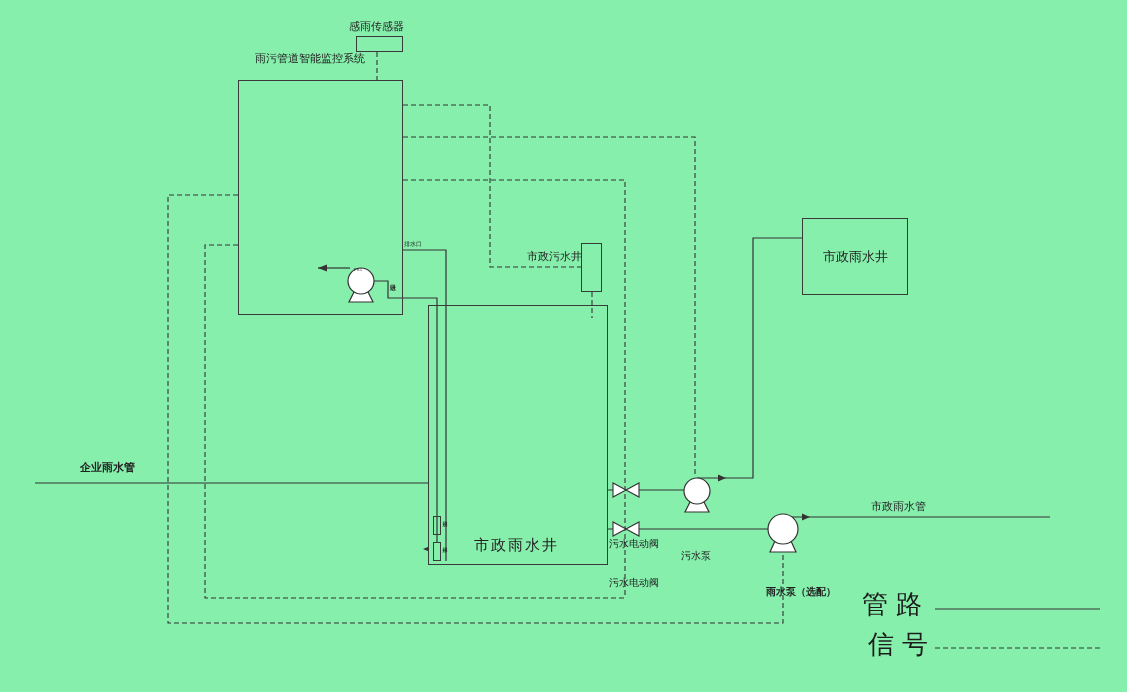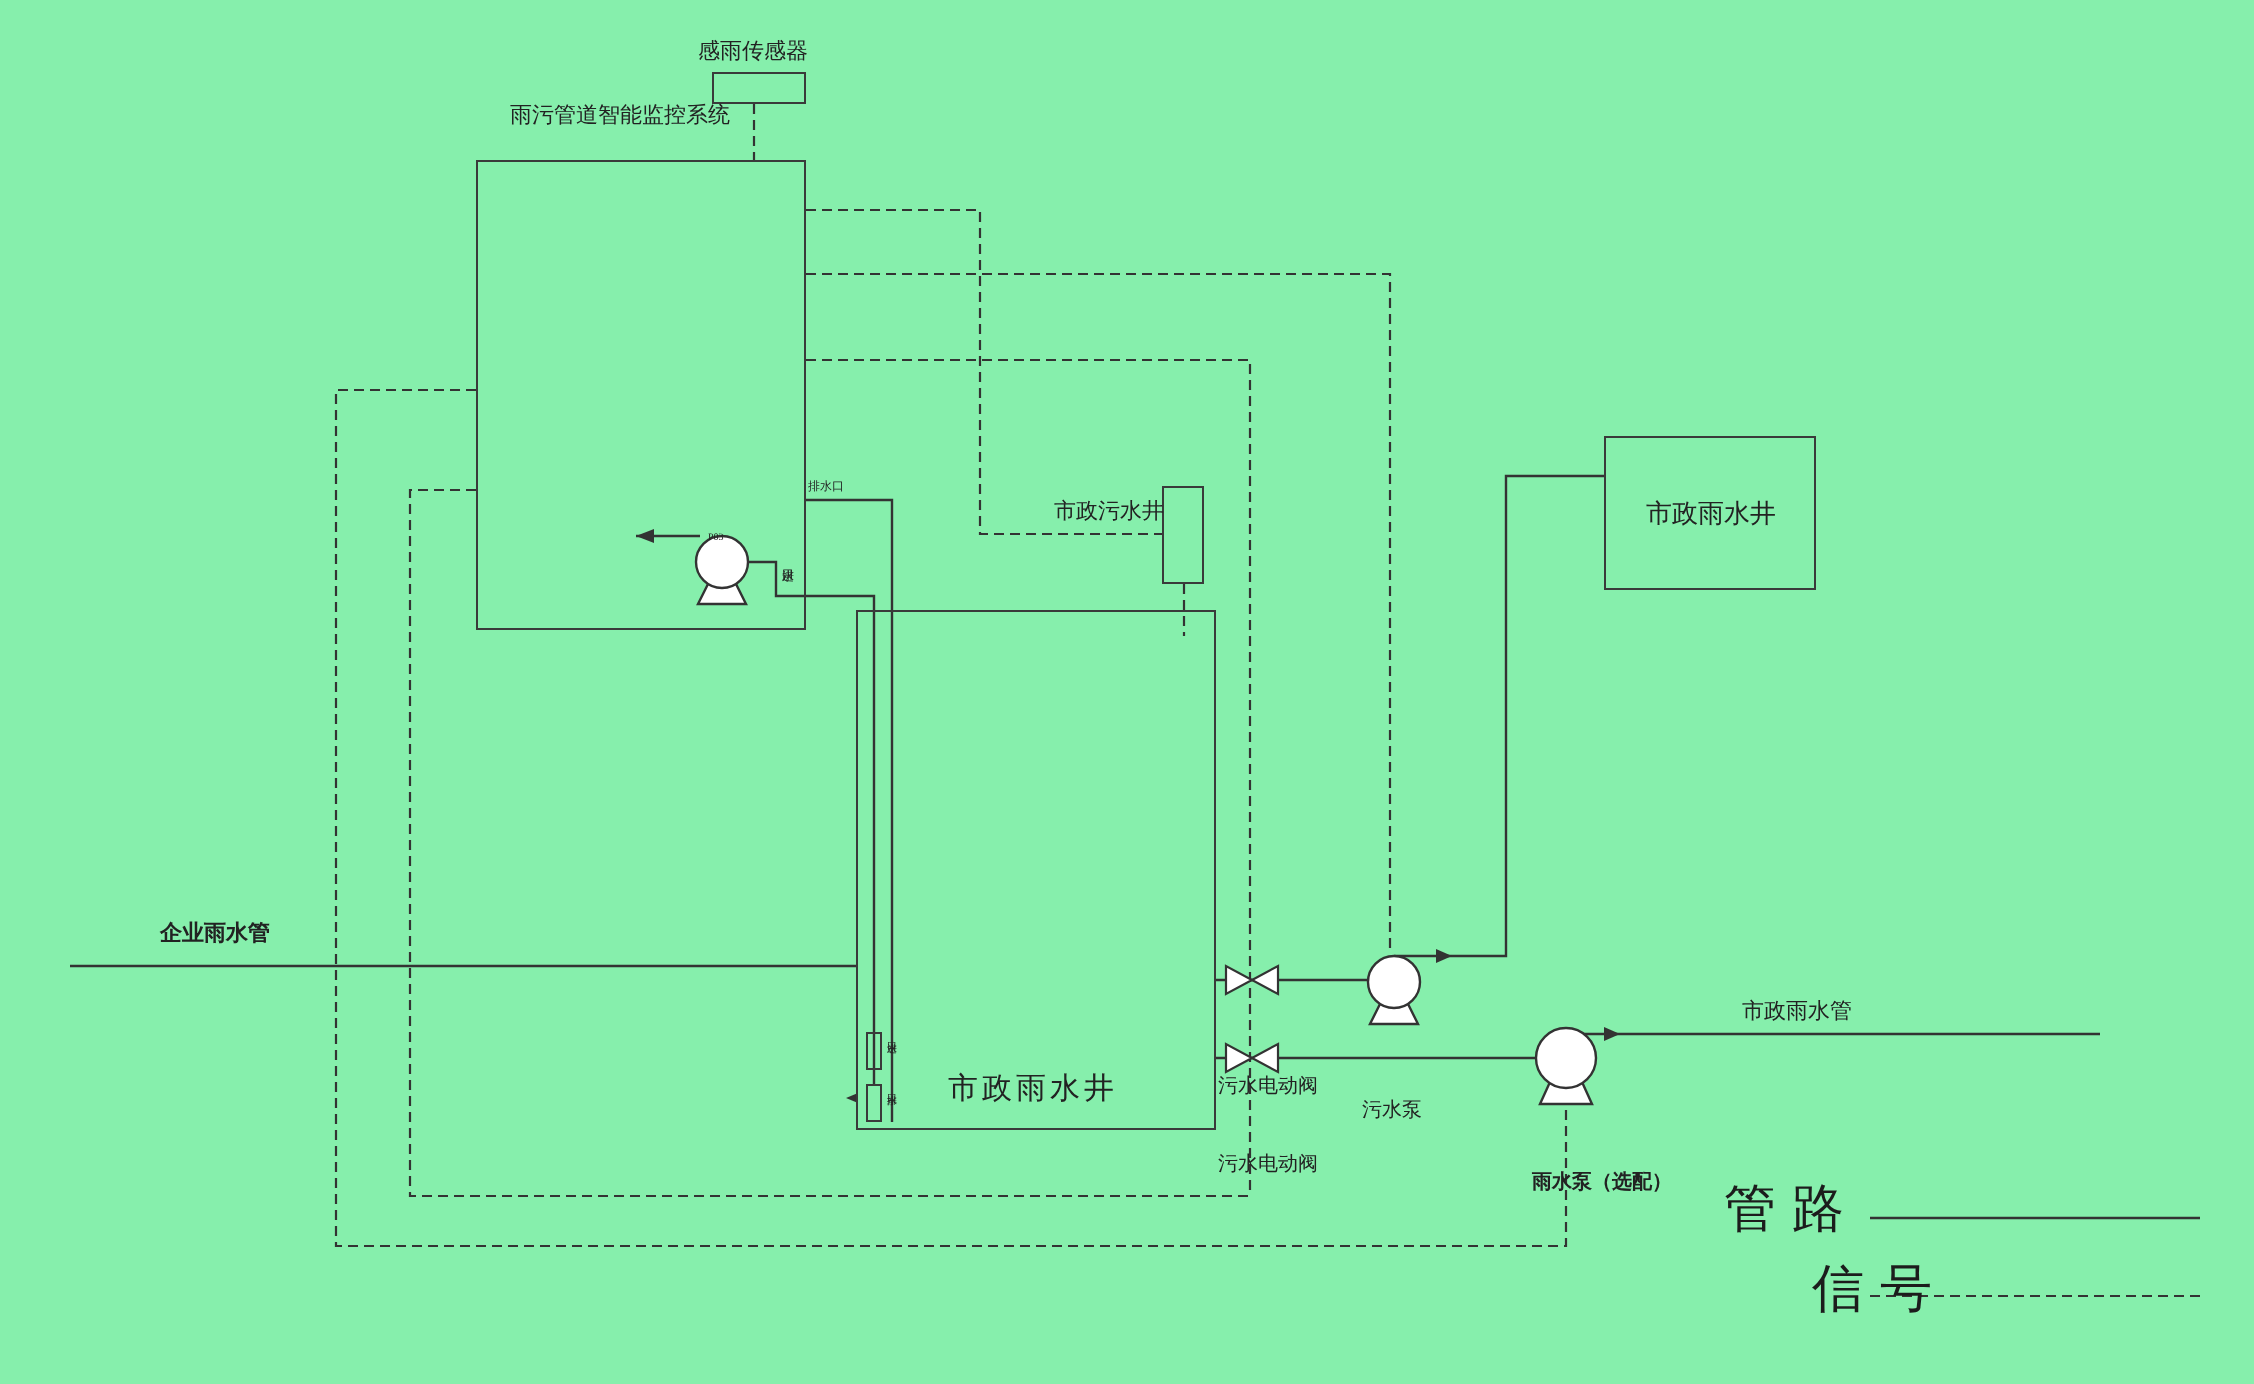--- a/index.html
+++ b/index.html
@@ -106,15 +106,15 @@
   <div class="lbl fs10" style="left:766px;top:547px;font-weight:bold;">雨水泵（选配）</div>
   <div class="lbl fs11" style="left:871px;top:500px;">市政雨水管</div>
 
   <div class="lbl tiny" style="left:404px;top:241px;">排水口</div>
   <div class="lbl tiny vert" style="left:390px;top:280px;">进水口</div>
   <div class="lbl micro" style="left:354px;top:267px;">P03</div>
   <div class="lbl micro vert" style="left:442px;top:517px;">进水口</div>
   <div class="lbl micro vert" style="left:442px;top:543px;">排水口</div>
 
   <div class="lbl legend-txt" style="left:862px;top:591px;">管路</div>
-  <div class="lbl legend-txt" style="left:906px;top:631px;">信号</div>
+  <div class="lbl legend-txt" style="left:868px;top:631px;">信号</div>
 
 </div>
 
 </body></html>

